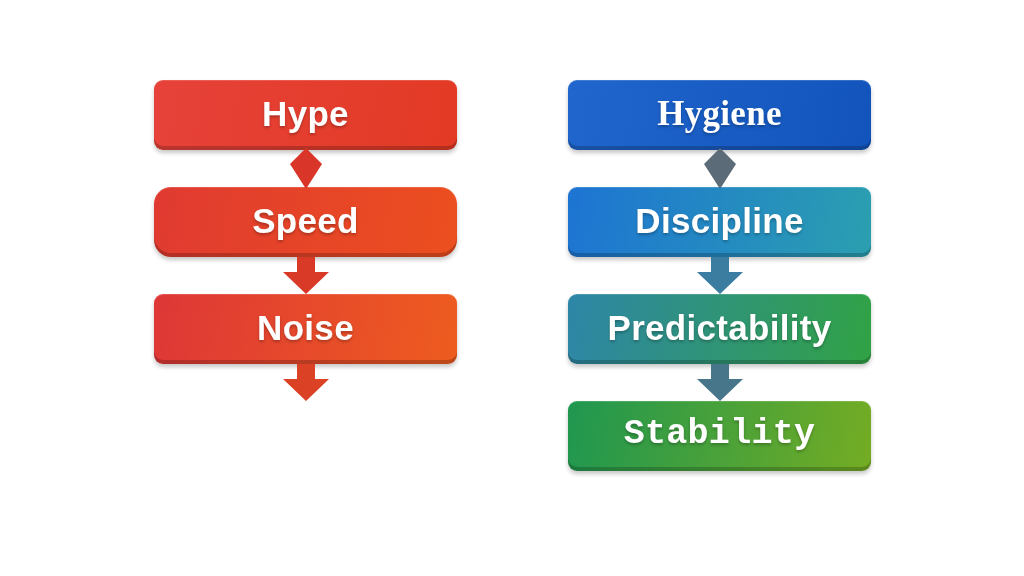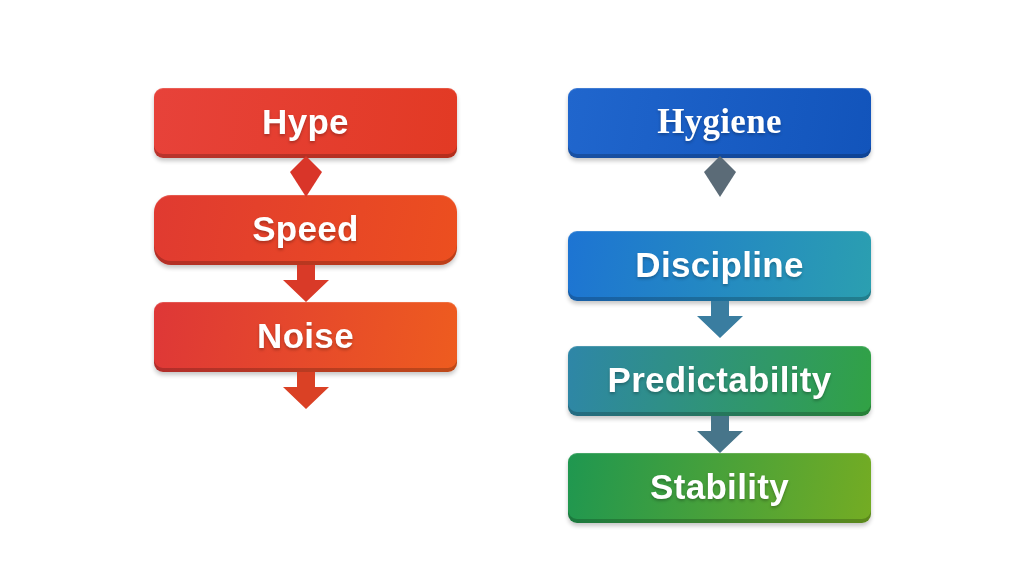--- a/index.html
+++ b/index.html
@@ -12,21 +12,21 @@
     font-family: "Liberation Sans", sans-serif;
   }
   .canvas {
     position: relative;
     width: 1024px;
     height: 576px;
     background: #ffffff;
   }
   .column {
     position: absolute;
-    top: 88px;
+    top: 80px;
     width: 303px;
     display: flex;
     flex-direction: column;
   }
   .column.left  { left: 154px; }
   .column.right { left: 568px; }
   .flow-box {
     height: 70px;
     border-radius: 9px;
     display: flex;
@@ -105,39 +105,39 @@
     <div class="flow-box" style="background: linear-gradient(100deg, rgb(32, 102, 205) 0%, rgb(18, 84, 187) 100%); font-family: Liberation Serif, serif;">
       <span class="box-label">Hygiene</span>
     </div>
 
     <div class="connector-gap">
       <svg class="diamond" width="34" height="41" viewBox="0 0 34 41">
         <polygon points="17,0 33,16 17,41 1,16" fill="#5b6b77"></polygon>
       </svg>
     </div>
 
-    <div class="flow-box" style="background: linear-gradient(100deg, rgb(29, 116, 211) 0%, rgb(43, 159, 176) 100%); margin-top: 36px;">
+    <div class="flow-box" style="background: linear-gradient(100deg, rgb(29, 116, 211) 0%, rgb(43, 159, 176) 100%);">
       <span class="box-label">Discipline</span>
     </div>
 
     <div class="connector-gap">
       <svg class="block-arrow" width="48" height="37" viewBox="0 0 48 37">
         <polygon points="24,37 1,15 15,15 15,0 33,0 33,15 47,15" fill="#3a7da0"></polygon>
       </svg>
     </div>
 
-    <div class="flow-box" style="background: linear-gradient(100deg, rgb(46, 134, 168) 0%, rgb(49, 162, 68) 100%); margin-top: 8px;">
+    <div class="flow-box" style="background: linear-gradient(100deg, rgb(46, 134, 168) 0%, rgb(49, 162, 68) 100%);">
       <span class="box-label">Predictability</span>
     </div>
 
     <div class="connector-gap">
       <svg class="block-arrow" width="48" height="37" viewBox="0 0 48 37">
         <polygon points="24,37 1,15 15,15 15,0 33,0 33,15 47,15" fill="#47758a"></polygon>
       </svg>
     </div>
 
-    <div class="flow-box" style="background: linear-gradient(100deg, rgb(31, 151, 80) 0%, rgb(116, 172, 35) 100%);">
+    <div class="flow-box" style="background: linear-gradient(100deg, rgb(31, 151, 80) 0%, rgb(116, 172, 35) 100%); font-family: Liberation Mono, monospace;">
       <span class="box-label">Stability</span>
     </div>
 
   </div>
 
 </div>
 
 </body></html>

